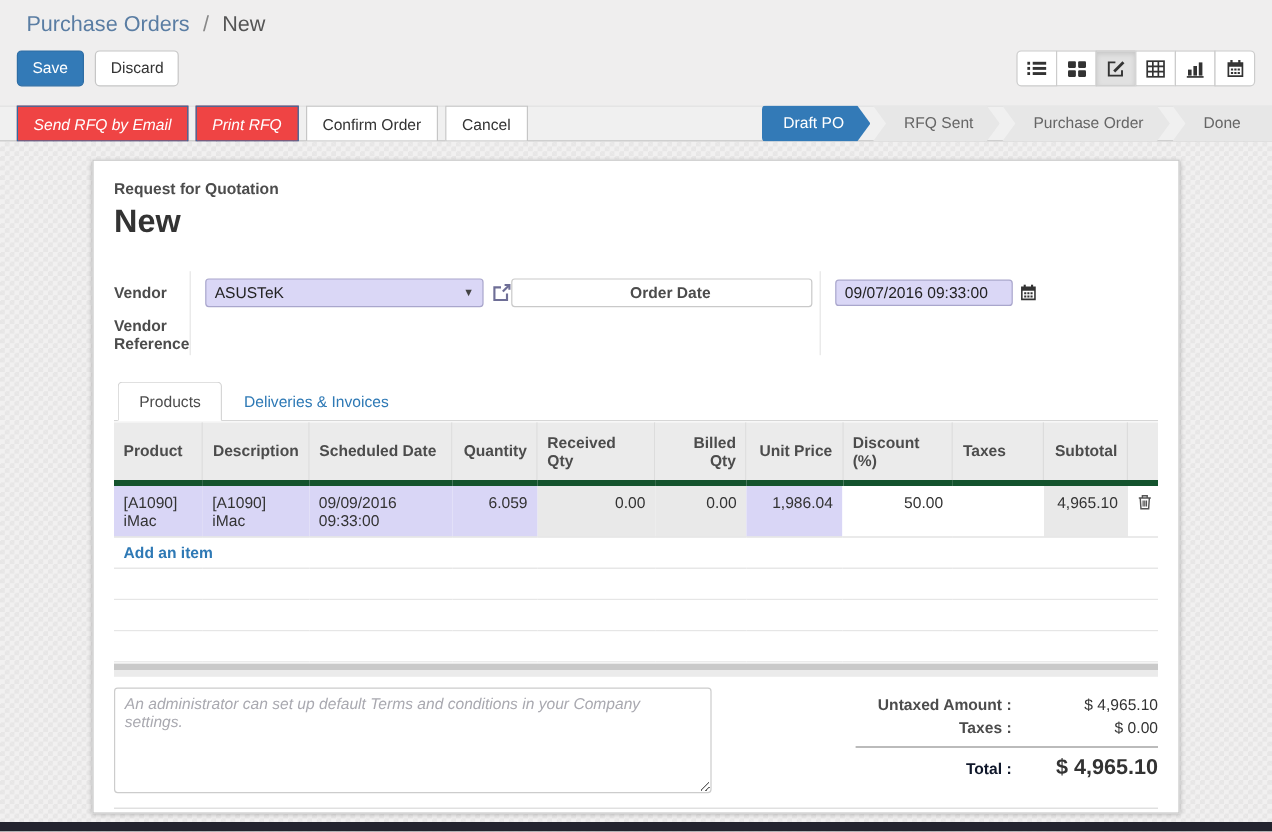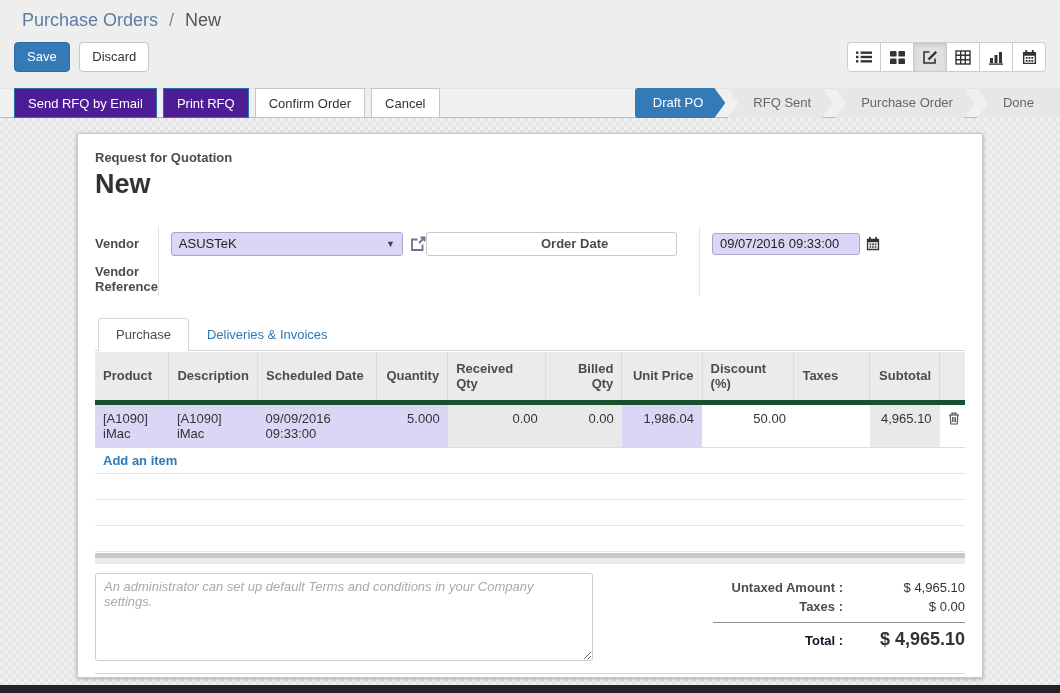--- a/index.html
+++ b/index.html
@@ -26,21 +26,21 @@
   .vs-btn:last-child { border-radius:0 4px 4px 0; }
   .vs-btn.active { background:#e1e1e1; box-shadow:inset 0 2px 4px rgba(0,0,0,.12); }
   .vs-btn svg { display:block; }
 
   
   .statusbar { height:30px; flex:0 0 auto; background:#f0f0f0; border-top:1px solid #e2e2e2; border-bottom:1px solid #b9b9b9;
                display:flex; justify-content:space-between; align-items:center; }
   .sb-actions { display:flex; align-items:center; padding-left:14px; height:30px; }
   .sb-btn { height:30px; line-height:29px; padding:0 13px; font-size:13px; border:none; border-radius:0; cursor:pointer;
             background:#fff; color:#333; border:1px solid #c6c6c6; font-family:"Liberation Sans",sans-serif; }
-  .sb-btn.primary { background:#4c1d95; border-color:#2e6da4; color:#fff; }
+  .sb-btn.primary { background:#ef4444; border-color:#2e6da4; color:#fff;font-style:italic; }
   .sb-btn + .sb-btn { margin-left:6px; }
   .stages { display:flex; height:30px; }
   .stage { height:30px; line-height:30px; padding:0 22px 0 26px; background:#e7e7e7; color:#666; font-size:13px; cursor:pointer;
            clip-path:polygon(0 0, calc(100% - 11px) 0, 100% 50%, calc(100% - 11px) 100%, 0 100%, 11px 50%); margin-left:2px; }
   .stage.first { clip-path:polygon(0 0, calc(100% - 11px) 0, 100% 50%, calc(100% - 11px) 100%, 0 100%); padding-left:18px; border-radius:3px 0 0 3px;text-align:right; }
   .stage.last { clip-path:polygon(0 0, 100% 0, 100% 100%, 0 100%, 11px 50%); padding-right:26px; }
   .stage.active { background:#337ab7; color:#fff; }
 
   
   .content { flex:1 1 auto; padding-top:15px; overflow:hidden;
@@ -49,21 +49,21 @@
       linear-gradient(45deg, #e7e6e6 25%, transparent 25%, transparent 75%, #e7e6e6 75%, #e7e6e6),
       linear-gradient(45deg, #e7e6e6 25%, transparent 25%, transparent 75%, #e7e6e6 75%, #e7e6e6);
     background-size:8px 8px; background-position:0 0, 4px 4px; }
   .sheet { width:906px; height:545px; margin:0 auto; background:#fff; border:1px solid #c8c8c8;
            box-shadow:0 1px 4px rgba(0,0,0,.28); padding:16px 17px 0 17px; }
 
   .sheet-subtitle { font-weight:bold; color:#4c4c4c; font-size:13px; }
   .sheet-title { font-size:27px; font-weight:bold; color:#333; margin-top:4px; }
 
   
-  .fields { display:flex; margin-top:26px;gap:16px; }
+  .fields { display:flex; margin-top:26px; }
   .fgroup { display:flex; }
   .fgroup-left { width:430px; }
   .fgroup .labels { display:flex; flex-direction:column; }
   .fgroup .values { border-left:1px solid #e5e5e5; padding-left:12px; display:flex; flex-direction:row; flex:1; }
   .frow { height:35px; display:flex; align-items:center; }
   .flabel { font-weight:bold; color:#4c4c4c; }
   .fgroup-left .labels { width:157px; }
   .fgroup-right .labels { width:158px; }
   .fake-select { width:232px; height:24px; background:#dad7f6; border:1px solid #a9a6cc; border-radius:3px;
                  display:flex; align-items:center; padding:0 7px; cursor:pointer; }
@@ -250,21 +250,21 @@
                     <path d="M1 2 H15 V15 H1 Z M2.5 6 V13.5 H13.5 V6 Z" fill-rule="evenodd"></path>
                     <path d="M4 7.5h2v1.8H4z M7 7.5h2v1.8H7z M10 7.5h2v1.8h-2z M4 10.6h2v1.8H4z M7 10.6h2v1.8H7z M10 10.6h2v1.8h-2z"></path>
                   </svg>
               </span>
             </div>
           </div>
         </div>
       </div>
 
       <div class="tabs">
-        <div class="tab active">Purchase</div>
+        <div class="tab active">Products</div>
         <div class="tab link">Deliveries &amp; Invoices</div>
       </div>
 
       <table class="o2m">
         <colgroup>
           <col style="width:70px">
             <col style="width:84px">
             <col style="width:113px">
             <col style="width:67px">
           <col style="width:93px">
@@ -288,21 +288,21 @@
             <th>Taxes</th>
             <th class="num">Subtotal</th>
             <th></th>
           </tr>
         </thead>
         <tbody>
           <tr>
             <td class="c-lav">[A1090] iMac</td>
             <td class="c-lav">[A1090] iMac</td>
             <td class="c-lav">09/09/2016 09:33:00</td>
-            <td class="c-lav num">5.000</td>
+            <td class="c-lav num">6.059</td>
             <td class="c-gray num">0.00</td>
             <td class="c-gray num">0.00</td>
             <td class="c-lav num">1,986.04</td>
             <td class="c-white num">50.00</td>
             <td class="c-white"></td>
             <td class="c-gray num">4,965.10</td>
             <td class="c-white">
               <button class="del-btn">
                 <svg width="12" height="13" viewBox="0 0 12 13" fill="none" stroke="currentColor" stroke-width="1.2">
                     <path d="M1 3 H11"></path>

